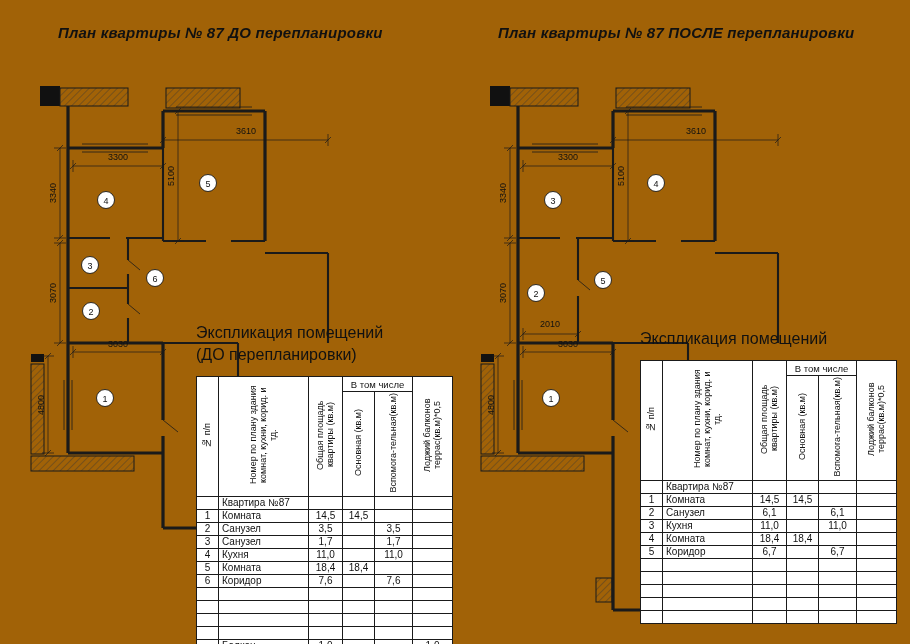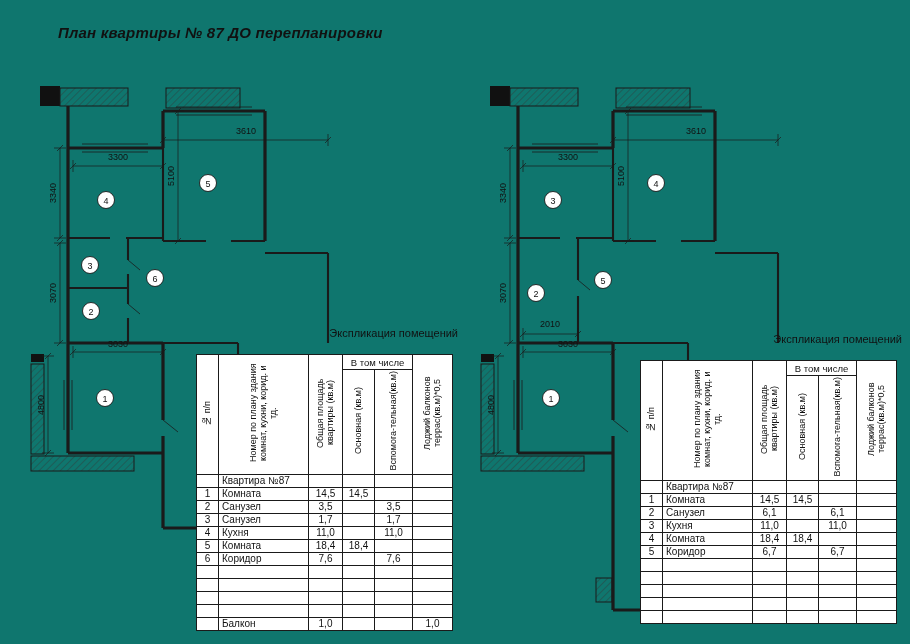--- a/index.html
+++ b/index.html
@@ -1,50 +1,51 @@
 <!DOCTYPE html>
 <html><head>
 <meta charset="utf-8">
 <style>
   * { margin:0; padding:0; box-sizing:border-box; }
   html,body { background:#fff; }
   body { font-family:"Liberation Sans", sans-serif; color:#111; }
-  .page { position:relative; width:910px; height:644px; background:#0f766e; overflow:hidden; }
+  .page { position:relative; width:910px; height:644px; background:#a16207; overflow:hidden; }
 
   .title { position:absolute; top:24px; font-size:15px; font-weight:bold; font-style:italic; letter-spacing:.2px; white-space:nowrap; }
   .title.t-before { left:58px; }
   .title.t-after  { left:498px; }
 
   svg.plan { position:absolute; }
   .w3 { stroke:#1a1a1a; stroke-width:3.2; fill:none; }
   .w2 { stroke:#1a1a1a; stroke-width:2.1; fill:none; }
   .thin { stroke:#1a1a1a; stroke-width:.8; fill:none; }
   .dim { stroke:#1a1a1a; stroke-width:.7; fill:none; }
   .solid { fill:#111; stroke:none; }
   circle.room { fill:#fff; stroke:#1a1a1a; stroke-width:.9; }
   svg text { font-family:"Liberation Sans", sans-serif; font-size:9px; fill:#111; }
 
   .expl { position:absolute; }
-  .expl-caption { text-align:right; font-size:11px; }
+  .expl-caption { text-align:left; font-size:16px; }
   .expl-caption div { line-height:22px; }
   .expl-caption { margin-bottom:10px; }
   table.expl-table { border-collapse:collapse; table-layout:fixed; background:#fff; }
   .expl-table th, .expl-table td { border:1px solid #1a1a1a; font-weight:normal; overflow:hidden; }
   .expl-table th { font-size:9px; text-align:center; vertical-align:middle; padding:1px; }
   .expl-table th.hz { height:15px; font-size:9.5px; }
   .expl-table td { font-size:10px; height:13px; padding:0 3px; text-align:center; line-height:12px; }
   .expl-table td.name { text-align:left; }
   .vtext { writing-mode:vertical-rl; transform:rotate(180deg); display:inline-block; max-height:100px; line-height:1.12; }
 </style>
 </head>
 <body>
 
 <div class="page">
 
   <div class="title t-before">План квартиры № 87 ДО перепланировки</div>
+  <div class="title t-after">План квартиры № 87 ПОСЛЕ перепланировки</div>
 
   <svg class="plan" style="left:26px; top:80px;" width="315" height="460" viewBox="0 0 315 460">
     <defs>
       <pattern id="hatchL" width="5" height="5" patternUnits="userSpaceOnUse" patternTransform="rotate(45)">
         <line x1="0" y1="0" x2="0" y2="5" stroke="#333" stroke-width="0.8"></line>
       </pattern>
     </defs>
     <g>
       <rect class="solid" x="14" y="6" width="20" height="20"></rect>
       <rect x="34" y="8" width="68" height="18" fill="url(#hatchL)" stroke="#1a1a1a"></rect>
@@ -182,20 +183,21 @@
     </g>
     <g>
       <circle class="room" cx="75" cy="318" r="8.5"></circle>
       <text x="75" y="321.5" text-anchor="middle">1</text>
     </g>
   </svg>
 
   <div class="expl" style="left:196px; top:322px; width:262px;">
     <div class="expl-caption">
       <div>Экспликация помещений</div>
+      <div>(ДО перепланировки)</div>
     </div>
     <table class="expl-table">
       <colgroup>
         <col style="width:22px">
           <col style="width:90px">
           <col style="width:34px">
           <col style="width:32px">
           <col style="width:38px">
           <col style="width:40px">
       </colgroup>

